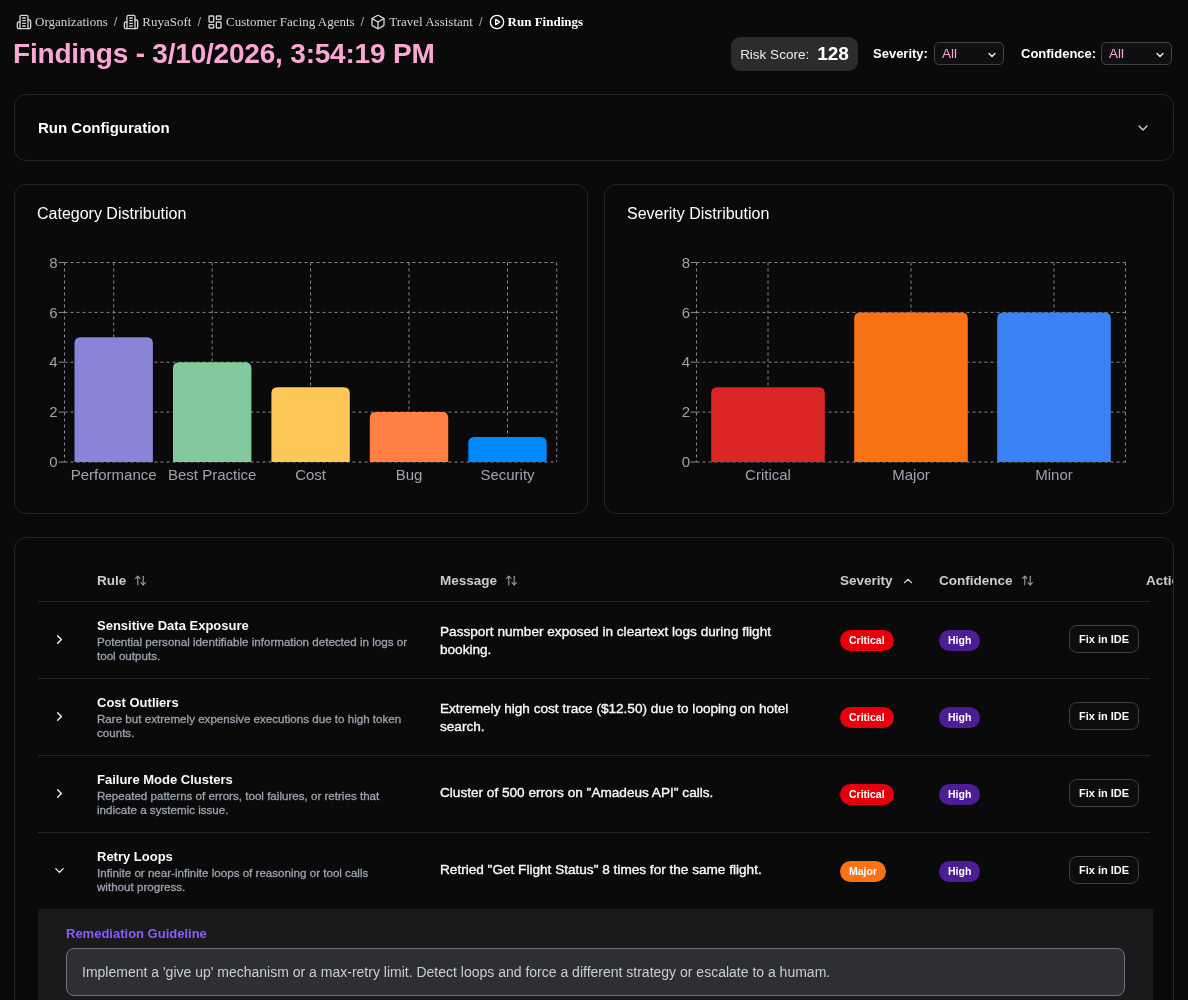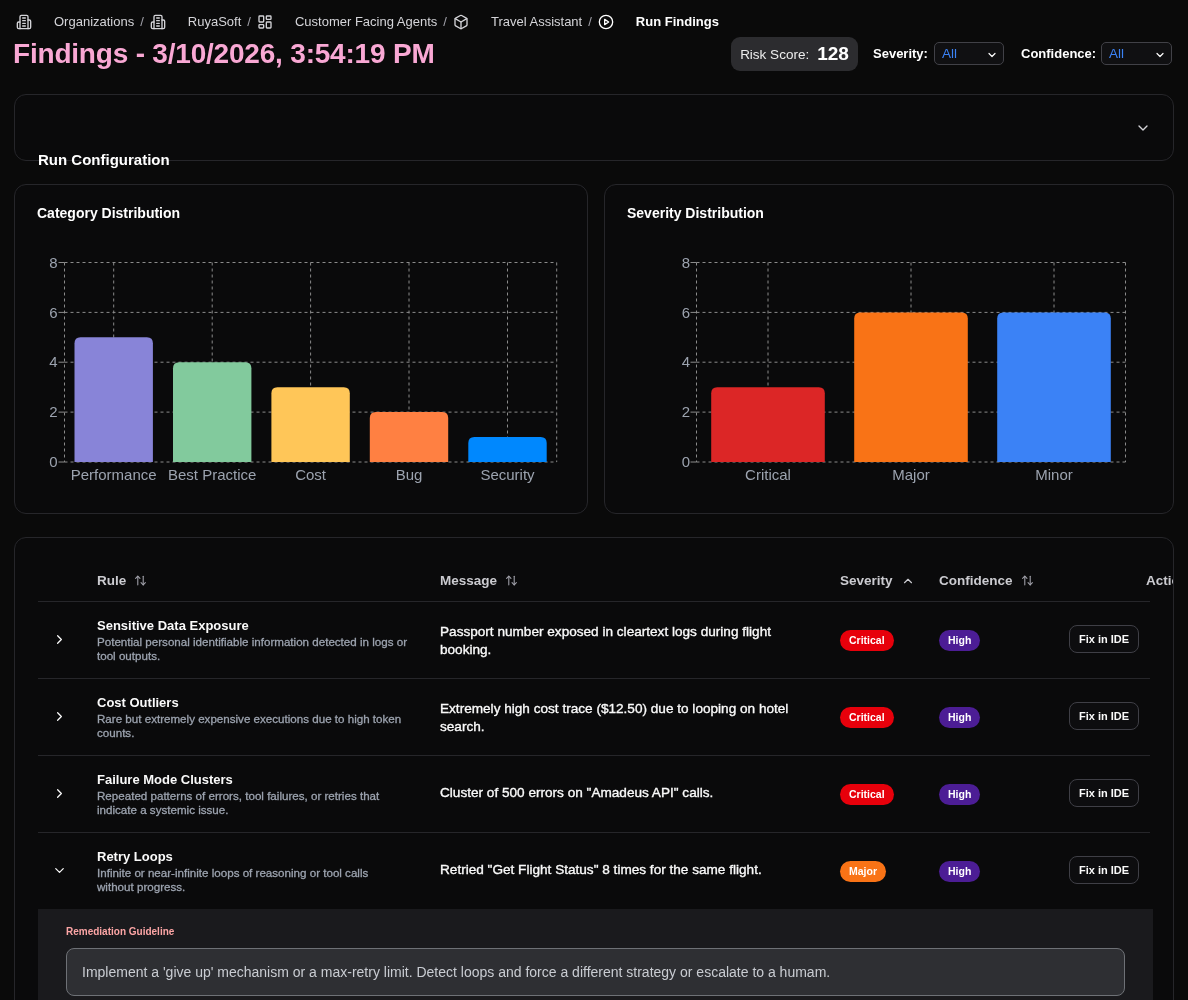--- a/index.html
+++ b/index.html
@@ -6,66 +6,66 @@
 html,body { width:1188px; height:1000px; overflow:hidden; background:#0a0a0a;
   font-family:"Liberation Sans", sans-serif; }
 body { position:relative; color:#fff; }
 .card { position:absolute; background:#0a0a0b; border:1px solid #26262a; border-radius:12px; }
 svg.ic { display:block; }
 
 
 .crumbs { position:absolute; left:16px; top:13px; height:17px; display:flex; align-items:center;
   font-size:13px; color:#d4d4d8; white-space:nowrap; }
 .crumbs .sep { color:#a1a1aa; margin:0 6px; font-size:13px; }
-.crumbs .item { display:flex; align-items:center; gap:22px; }
+.crumbs .item { display:flex; align-items:center; gap:3px;font-family:Liberation Serif, serif; }
 .crumbs .last { color:#fff; font-weight:700; }
 
 
 h1 { position:absolute; left:13px; top:38px; font-size:28px; font-weight:700; color:#f9a8d4;
   letter-spacing:-0.2px; }
 
 
 .riskbadge { position:absolute; left:731px; top:37px; width:127px; height:34px;
   background:#2c2c2f; border-radius:9px; display:flex; align-items:center; justify-content:center; gap:8px; }
 .riskbadge .lbl { font-size:13.5px; color:#ededed; }
 .riskbadge .val { font-size:19px; font-weight:700; color:#fff; }
 .flabel { position:absolute; top:46px; font-size:13px; font-weight:700; color:#fff; }
 .fsel { position:absolute; top:42px; height:23px; background:#101012; border:1.5px solid #414147;
-  border-radius:5px; display:flex; align-items:center; padding:0 7px; font-size:13.5px; color:#3b82f6; }
+  border-radius:5px; display:flex; align-items:center; padding:0 7px; font-size:13.5px; color:#f9a8d4; }
 .fsel svg { position:absolute; right:5px; top:6px; }
 
 
 .runcfg { left:14px; top:94px; width:1160px; height:67px; }
-.runcfg .t { position:absolute; left:23px; top:23.5px; font-size:15px; font-weight:700;margin-top:32px; }
+.runcfg .t { position:absolute; left:23px; top:23.5px; font-size:15px; font-weight:700; }
 .runcfg svg { position:absolute; right:22px; top:25px; }
 
 
 .chart1 { left:14px; top:184px; width:574px; height:330px; }
 .chart2 { left:604px; top:184px; width:570px; height:330px; }
-.ctitle { position:absolute; left:22px; top:20px; font-size:14px; font-weight:700; }
+.ctitle { position:absolute; left:22px; top:20px; font-size:16px; font-weight:400; }
 
 
 .tcard { left:14px; top:537px; width:1160px; height:500px; overflow:hidden; }
 .th { position:absolute; font-size:13.5px; font-weight:700; color:#cbcbd0; display:flex; align-items:center; gap:8px; }
 .divider { position:absolute; left:23px; right:23px; height:1px; background:#26262a; }
 .row { position:absolute; left:0; width:1160px; height:77px; }
 .rtitle { position:absolute; left:82px; top:17px; font-size:13px; font-weight:700; color:#fafafa; }
 .rdesc { position:absolute; left:82px; top:33.5px; font-size:11.6px; line-height:14.6px; color:#9ca3af; -webkit-text-stroke:0.3px #9ca3af; }
 .rmsg { position:absolute; left:425px; font-size:13.6px; line-height:18px; color:#fafafa; -webkit-text-stroke:0.35px #fafafa; }
 .chev { position:absolute; left:37px; top:31px; }
 .pill { position:absolute; height:21px; line-height:21px; border-radius:999px; color:#fff;
   font-size:10.5px; font-weight:700; padding:0 9px; top:28.5px; }
 .pill.red { background:#e7000b; }
 .pill.orange { background:#f97316; }
 .pill.green { background:#4c1d95; }
 .fixbtn { position:absolute; left:1054px; top:24px; width:70px; height:28px; border:1px solid #3f3f46;
   border-radius:8px; background:#0d0d0f; color:#fafafa; font-size:11px; font-weight:700;
   display:flex; align-items:center; justify-content:center; }
 .rempanel { position:absolute; left:23px; top:371px; width:1115px; height:129px; background:#1a1a1d; }
-.rempanel .rt { position:absolute; left:28px; top:17px; font-size:10px; font-weight:700; color:#fca5a5; }
+.rempanel .rt { position:absolute; left:28px; top:17px; font-size:13px; font-weight:700; color:#8b5cf6; }
 .remta { position:absolute; left:28px; top:39px; width:1059px; height:48px; background:#2e2f33;
   border:1px solid #6e7176; border-radius:8px; }
 .remta .txt { position:absolute; left:15px; top:15px; font-size:14px; color:#c9ccd2; white-space:nowrap; }
 </style>
 </head>
 <body>
 
 <div class="crumbs">
   <span class="item">
     <svg class="ic" width="16" height="16" viewBox="0 0 24 24" fill="none" stroke="#d4d4d8" stroke-width="2" stroke-linecap="round" stroke-linejoin="round">

